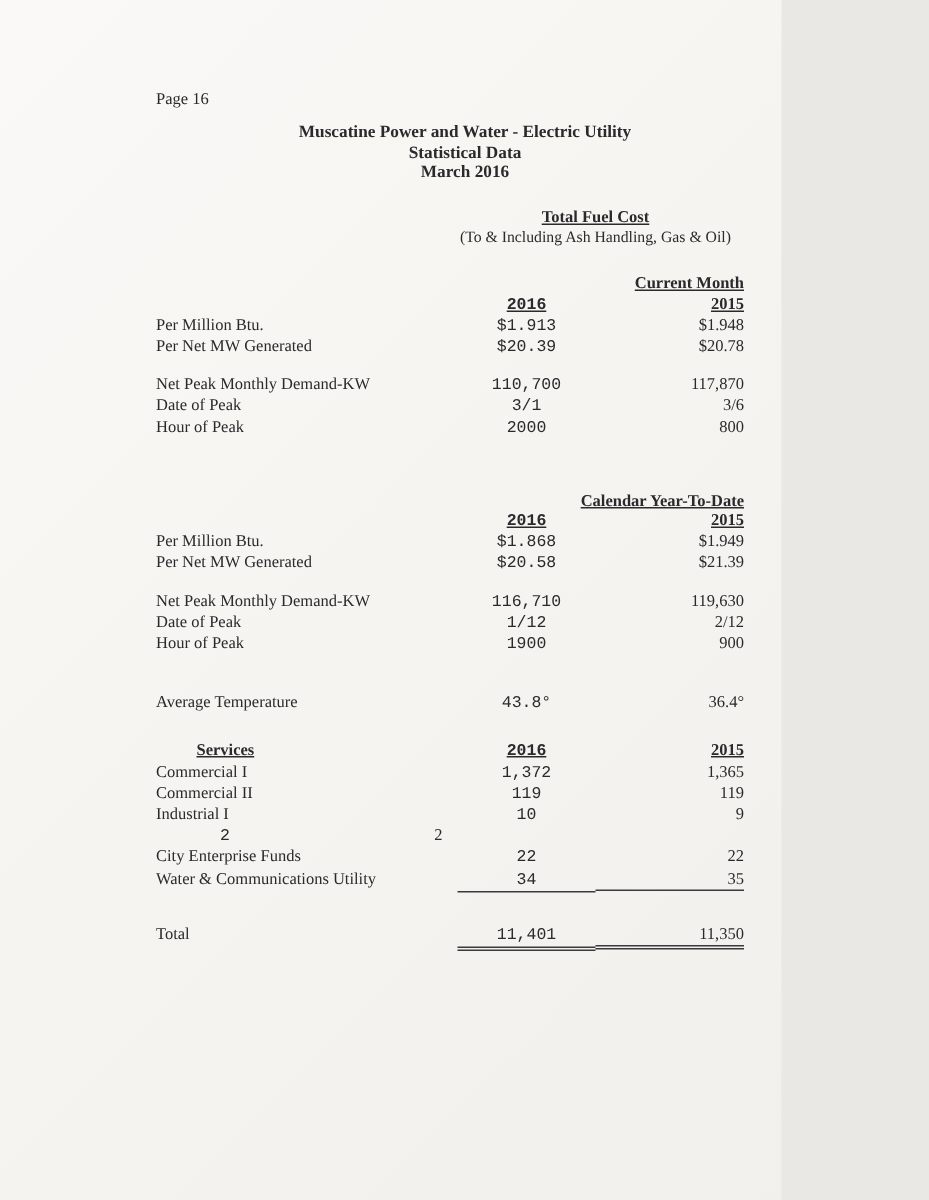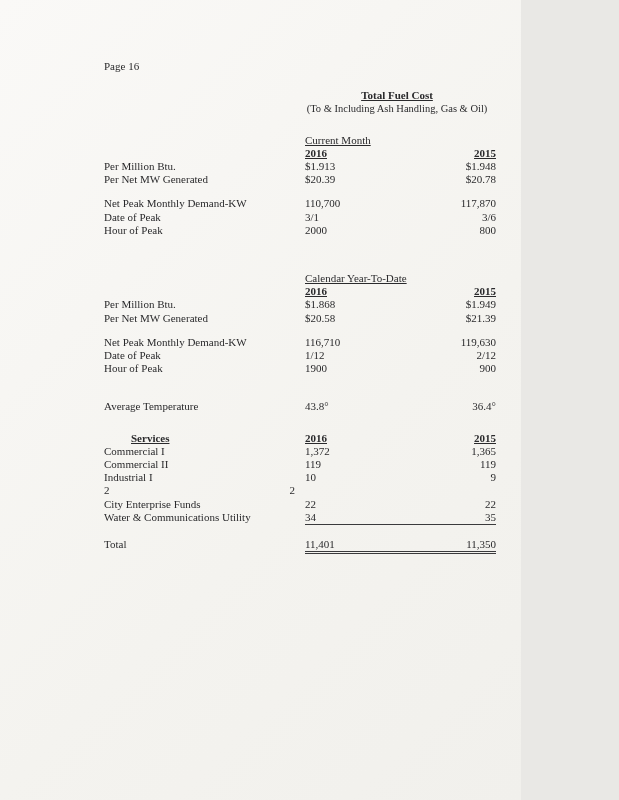--- a/index.html
+++ b/index.html
@@ -41,54 +41,59 @@
   }
   .fuel-head { font-weight: bold; text-decoration: underline; }
   .fuel-sub { font-size: 10.5px; }
 
   .section { margin-top: 18px; }
   .section-ytd { margin-top: 35px; }
   .section-services { margin-top: 18px; }
 
   .row { display: flex; align-items: baseline; }
   .row .label { flex: 1; }
-  .row .v1 { width: 92px; text-align: left; }
+  .row .v1 { width: 92px; text-align: center; font-family: Liberation Mono, monospace; }
   .row .v2 { width: 99px; text-align: right; }
   .span-cols {
     width: 191px;
-    text-align: left;
-    font-weight: normal;
+    text-align: right;
+    font-weight: bold;
     text-decoration: underline;
   }
   .year { font-weight: bold; text-decoration: underline; }
   .bold-ul { font-weight: bold; text-decoration: underline; margin-left: 27px; }
   .gap-above { margin-top: 11px; }
   .avg-row { margin-top: 25px; }
   .rule-under { border-bottom: 1px solid #3a3a3c; }
-  .total-row { margin-top: 13px; }
+  .total-row { margin-top: 22px; }
   .total-row .v1, .total-row .v2 { border-bottom: 3px double #3a3a3c; }
 
   
   .speck { position: absolute; background: #8a8a88; border-radius: 50%; opacity: .55; }
   .speck1 { width: 4px; height: 3px; left: 607px; top: 337px; }
   .speck2 { width: 3px; height: 4px; left: 610px; top: 410px; }
   .speck3 { width: 5px; height: 2px; left: 604px; top: 648px; opacity: .3; }
 </style>
 </head>
 <body>
 
 <div class="scan-page">
   <div class="speck speck1"></div>
   <div class="speck speck2"></div>
   <div class="speck speck3"></div>
 
   <div class="doc">
 
     <div class="page-label">Page 16</div>
 
+    <div class="title-block">
+      <div>Muscatine Power and Water - Electric Utility</div>
+      <div>Statistical Data</div>
+      <div>March 2016</div>
+    </div>
 
     <div class="fuel-block">
       <div class="fuel-head">Total Fuel Cost</div>
       <div class="fuel-sub">(To &amp; Including Ash Handling, Gas &amp; Oil)</div>
     </div>
 
     <div class="section">
       <div class="row">
         <span class="label"></span>
         <span class="span-cols">Current Month</span>

